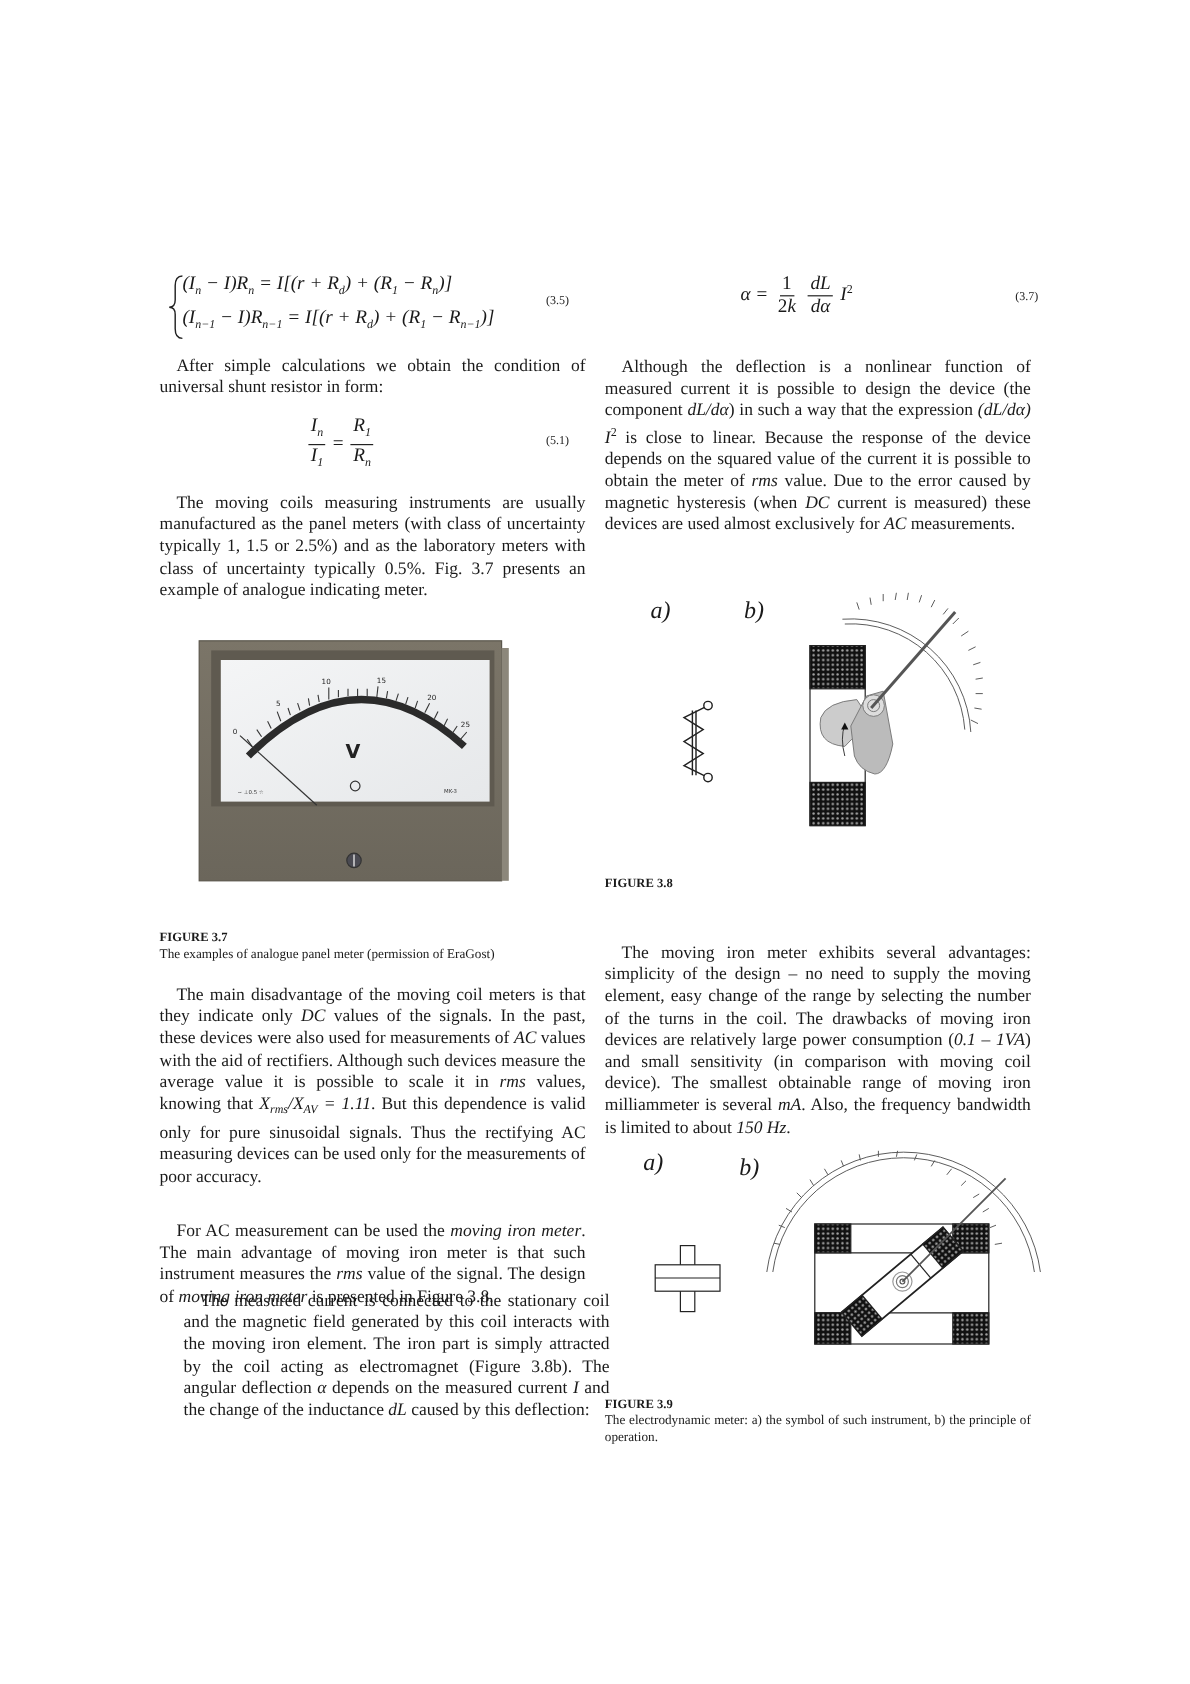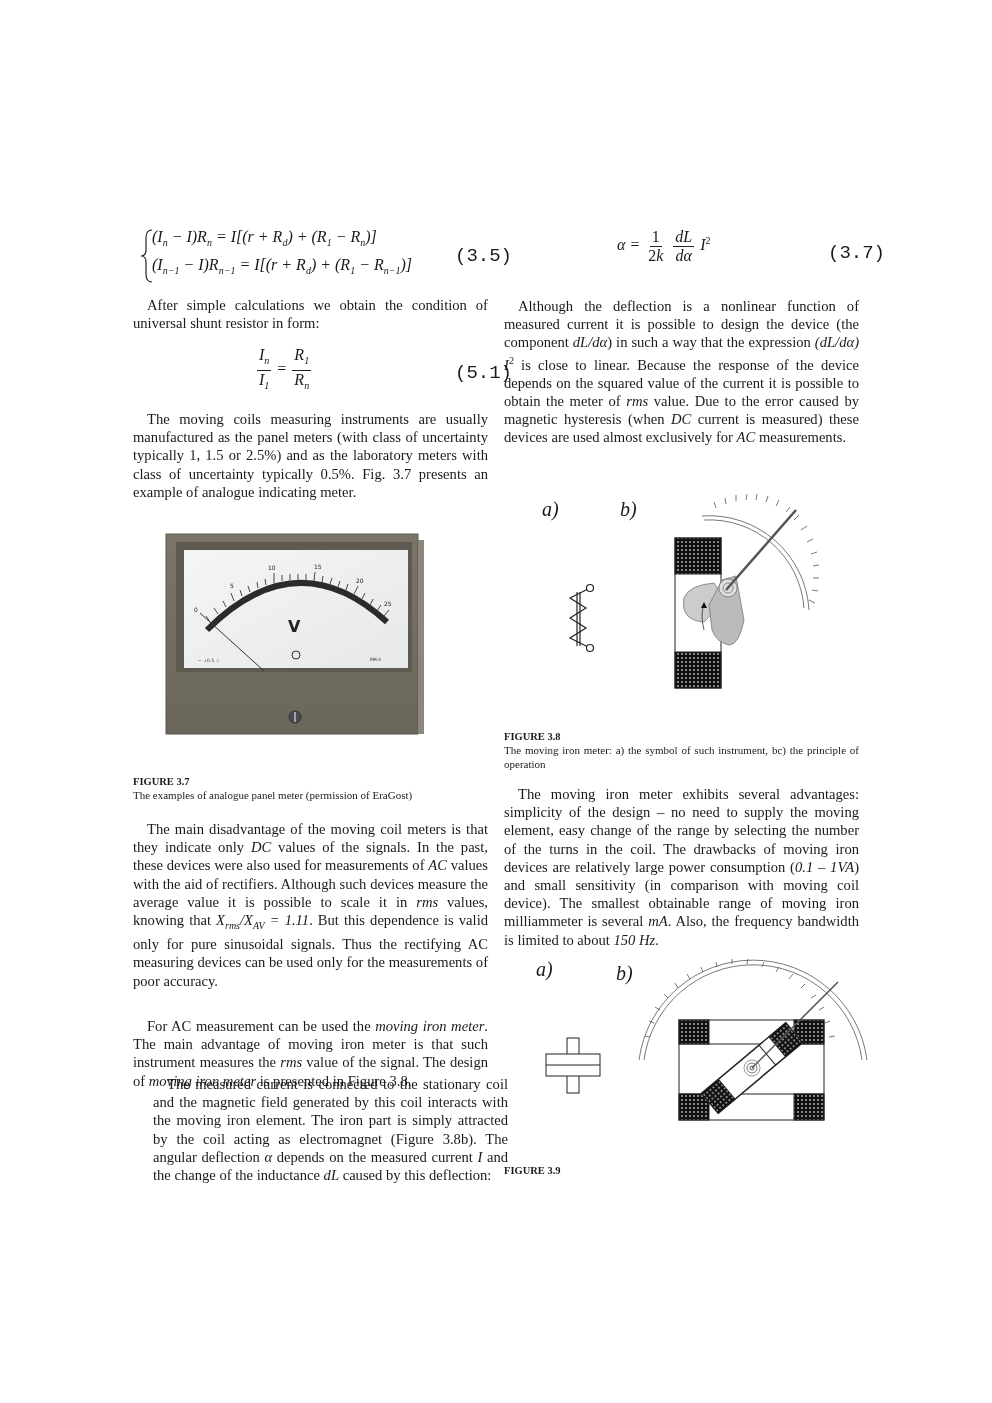--- a/index.html
+++ b/index.html
@@ -5,21 +5,21 @@
   html, body { margin:0; padding:0; background:#ffffff; }
   body { width:992px; height:1403px; position:relative; overflow:hidden;
          font-family:"Liberation Serif", "DejaVu Serif", serif; color:#1a1a1a; }
   .col { position:absolute; width:355px; }
   .left { left:133px; }
   .right { left:504px; }
   .p { font-size:14.6px; line-height:18.2px; text-align:justify; margin:0; }
   .p .indent { display:inline-block; width:14px; }
   .cap-title { font-size:10.5px; font-weight:bold; margin:0; line-height:13px; }
   .cap-text { font-size:11px; line-height:14px; margin:0; text-align:justify; }
-  .eqnum { position:absolute; font-size:19px; font-style:normal;font-family:Liberation Mono, monospace; }
+  .eqnum { position:absolute; font-size:10px; font-style:normal; }
   i { font-style:italic; }
   .frac { display:inline-flex; flex-direction:column; align-items:center; vertical-align:middle; margin:0 2px; }
   .frac .num { border-bottom:1px solid #222; padding:0 2px; line-height:18px; }
   .frac .den { padding:0 2px; line-height:18px; }
   sub { font-size:10px; }
   sup { font-size:10px; }
   .abs { position:absolute; }
 </style>
 </head>
 <body>
@@ -140,21 +140,21 @@
   <span class="frac" style="font-style:normal;">
       <span class="num">1</span>
       <span class="den"><span>2</span><i>k</i></span>
     </span>
   <span class="frac">
       <span class="num">dL</span>
       <span class="den">dα</span>
     </span>
   <span>I</span><sup style="font-style:normal;">2</sup>
 </div>
-<div class="eqnum" style="left:828px; top:242px;">(3.7)</div>
+<div class="eqnum" style="left:846px; top:242px;">(3.7)</div>
 
 <div class="col right" style="top:297px;">
   <p class="p"><span class="indent"></span><span>Although the deflection is a nonlinear function of measured current it is possible to design the device (the component </span><i>dL/dα</i><span>) in such a way that the expression </span><i>(dL/dα) I</i><sup>2</sup><span> is close to linear. Because the response of the device depends on the squared value of the current it is possible to obtain the meter of </span><i>rms</i><span> value. Due to the error caused by magnetic hysteresis (when </span><i>DC</i><span> current is measured) these devices are used almost exclusively for </span><i>AC</i><span> measurements.</span></p>
 </div>
 
 <div class="abs" style="left:504px; top:480px; width:366px; height:215px;">
   <div class="abs" style="left:38px; top:18px; font-size:20px; font-style:italic;">a)</div>
   <div class="abs" style="left:116px; top:18px; font-size:20px; font-style:italic;">b)</div>
   <svg width="366" height="215" style="position:absolute; left:0; top:0;">
     <defs>
@@ -203,21 +203,20 @@
     <circle cx="224" cy="108" r="5" fill="none" stroke="#777" stroke-width="0.8"></circle>
 
     <line x1="222" y1="110" x2="292" y2="30" stroke="#555" stroke-width="2.5"></line>
     <path d="M200 150 Q196 135 200 124" fill="none" stroke="#333" stroke-width="0.8"></path>
     <polygon points="200,122 197,128 203,128" fill="#111"></polygon>
   </svg>
 </div>
 
 <div class="col right" style="top:706px;margin-top:24px;">
   <p class="cap-title">FIGURE 3.8</p>
-  <p class="cap-text">The moving iron meter: a) the symbol of such instrument, bc) the principle of operation</p>
 </div>
 
 <div class="col right" style="top:766px;margin-top:19px;">
   <p class="p"><span class="indent"></span><span>The moving iron meter exhibits several advantages: simplicity of the design – no need to supply the moving element, easy change of the range by selecting the number of the turns in the coil. The drawbacks of moving iron devices are relatively large power consumption (</span><i>0.1 – 1VA</i><span>) and small sensitivity (in comparison with moving coil device). The smallest obtainable range of moving iron milliammeter is several </span><i>mA</i><span>. Also, the frequency bandwidth is limited to about </span><i>150 Hz</i><span>.</span></p>
 </div>
 
 <div class="abs" style="left:504px; top:950px; width:366px; height:180px;">
   <div class="abs" style="left:32px; top:8px; font-size:20px; font-style:italic;">a)</div>
   <div class="abs" style="left:112px; top:12px; font-size:20px; font-style:italic;">b)</div>
   <svg width="366" height="180" style="position:absolute; left:0; top:0;">
@@ -273,13 +272,14 @@
     </g>
     <circle cx="248" cy="118" r="2" fill="none" stroke="#555"></circle>
     <circle cx="248" cy="118" r="5" fill="none" stroke="#777"></circle>
     <circle cx="248" cy="118" r="8" fill="none" stroke="#999"></circle>
     <line x1="248" y1="118" x2="334" y2="32" stroke="#555" stroke-width="1.5"></line>
   </svg>
 </div>
 
 <div class="col right" style="top:1164px;">
   <p class="cap-title">FIGURE 3.9</p>
+  <p class="cap-text">The electrodynamic meter: a) the symbol of such instrument, b) the principle of operation.</p>
 </div>
 
 </body></html>

